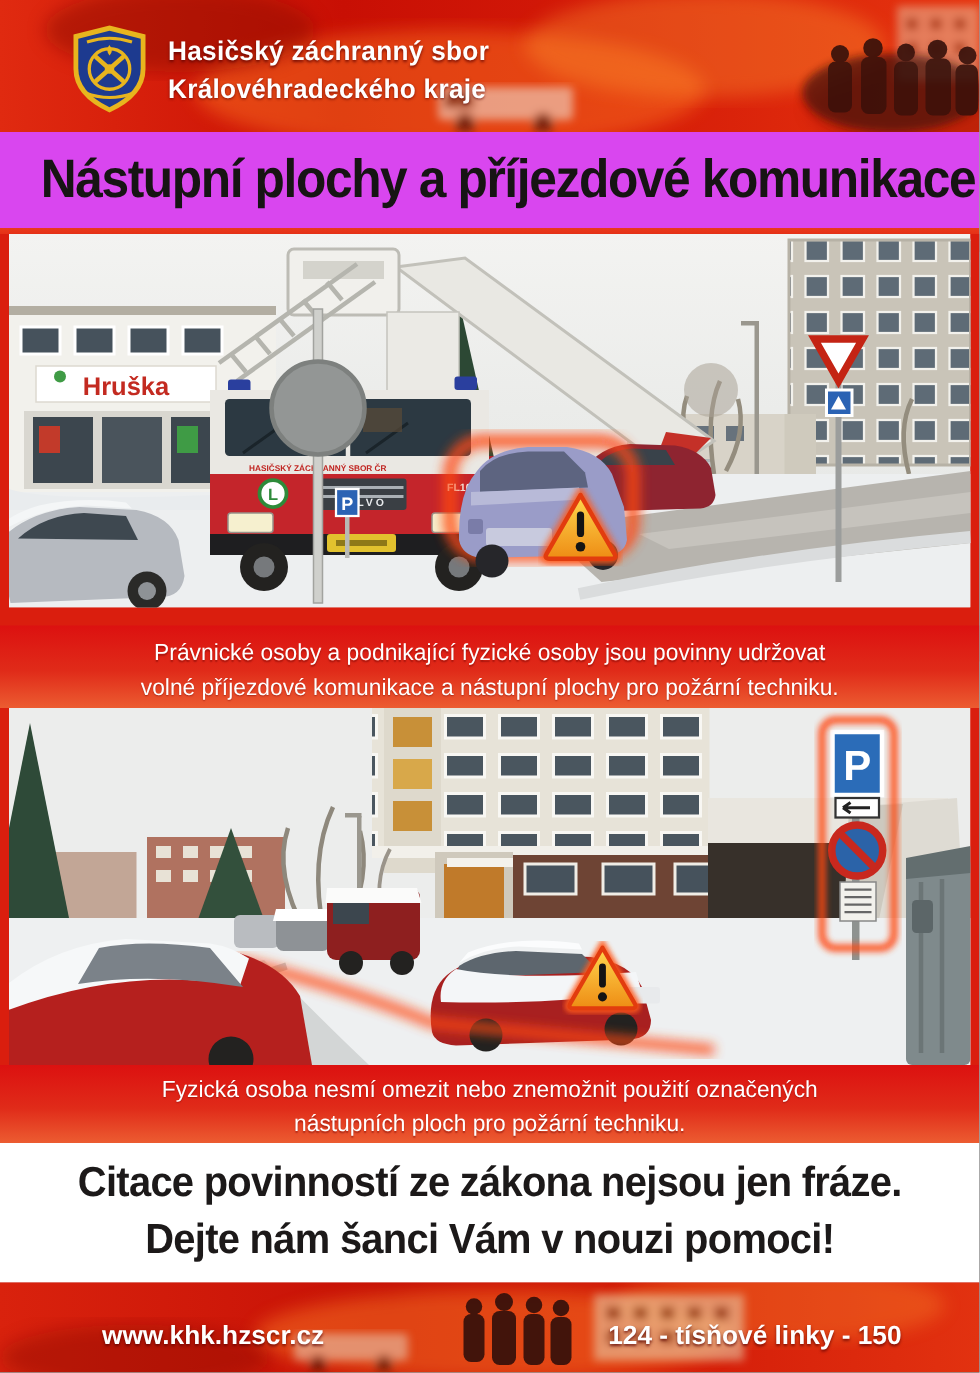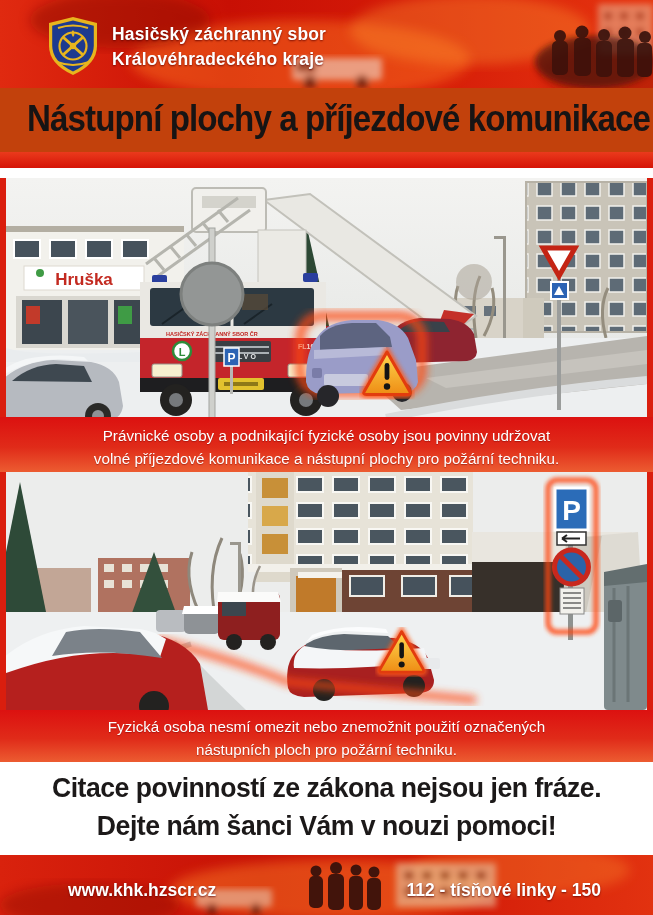--- a/index.html
+++ b/index.html
@@ -15,32 +15,32 @@
   .header-bg,.footer-bg{position:absolute;inset:0;}
   .org-text{
     position:absolute;left:112px;top:22px;color:#fff;font-weight:bold;
     font-size:18px;line-height:25px;letter-spacing:.2px;
     text-shadow:0 1px 2px rgba(90,0,0,.75);
     transform:scaleX(.97);transform-origin:left center;
   }
   .emblem{position:absolute;left:46px;top:16px;}
 
   
-  .title-band{top:88px;height:64px;background:#c2410c;text-align:center;}
+  .title-band{top:88px;height:64px;background:#d946ef;text-align:center;}
   .main-title{
     display:inline-block;margin-top:10px;color:#171414;font-weight:bold;
     font-size:36px;letter-spacing:-1px;white-space:nowrap;
     transform:scaleX(.92);transform-origin:center;
   }
 
   .red-strip{top:152px;height:16px;background:linear-gradient(180deg,#ea3a1c,#d51407);}
 
   
   .photo-frame{background:#da1e0e;}
-  .photo1{top:178px;height:285px;}
+  .photo1{top:156px;height:285px;}
   .photo2{top:472px;height:238px;}
   .photo-frame svg{position:absolute;left:6px;top:0;}
 
   
   .caption{
     color:#fff;font-weight:normal;text-align:center;font-size:15.5px;line-height:23px;
     background:linear-gradient(180deg,#dc1110 0%,#e02b19 55%,#ec5c31 100%);
     text-shadow:0 1px 1px rgba(100,0,0,.45);
   }
   .caption1{top:417px;height:55px;padding-top:0;}
@@ -523,16 +523,16 @@
           <rect x="309" y="21" width="14" height="32" rx="5"></rect>
         <circle cx="336" cy="13" r="6"></circle>
           <rect x="328" y="19" width="16" height="36" rx="5"></rect>
         <circle cx="356" cy="15" r="5.5"></circle>
           <rect x="349" y="21" width="14" height="34" rx="5"></rect>
         <circle cx="374" cy="17" r="5.5"></circle>
           <rect x="367" y="23" width="14" height="32" rx="5"></rect>
       </g>
     </svg>
     <span class="footer-text footer-left">www.khk.hzscr.cz</span>
-    <span class="footer-text footer-right">112 - tísňové linky - 150</span>
+    <span class="footer-text footer-right">124 - tísňové linky - 150</span>
   </div>
 
 </div>
 
 </body></html>

